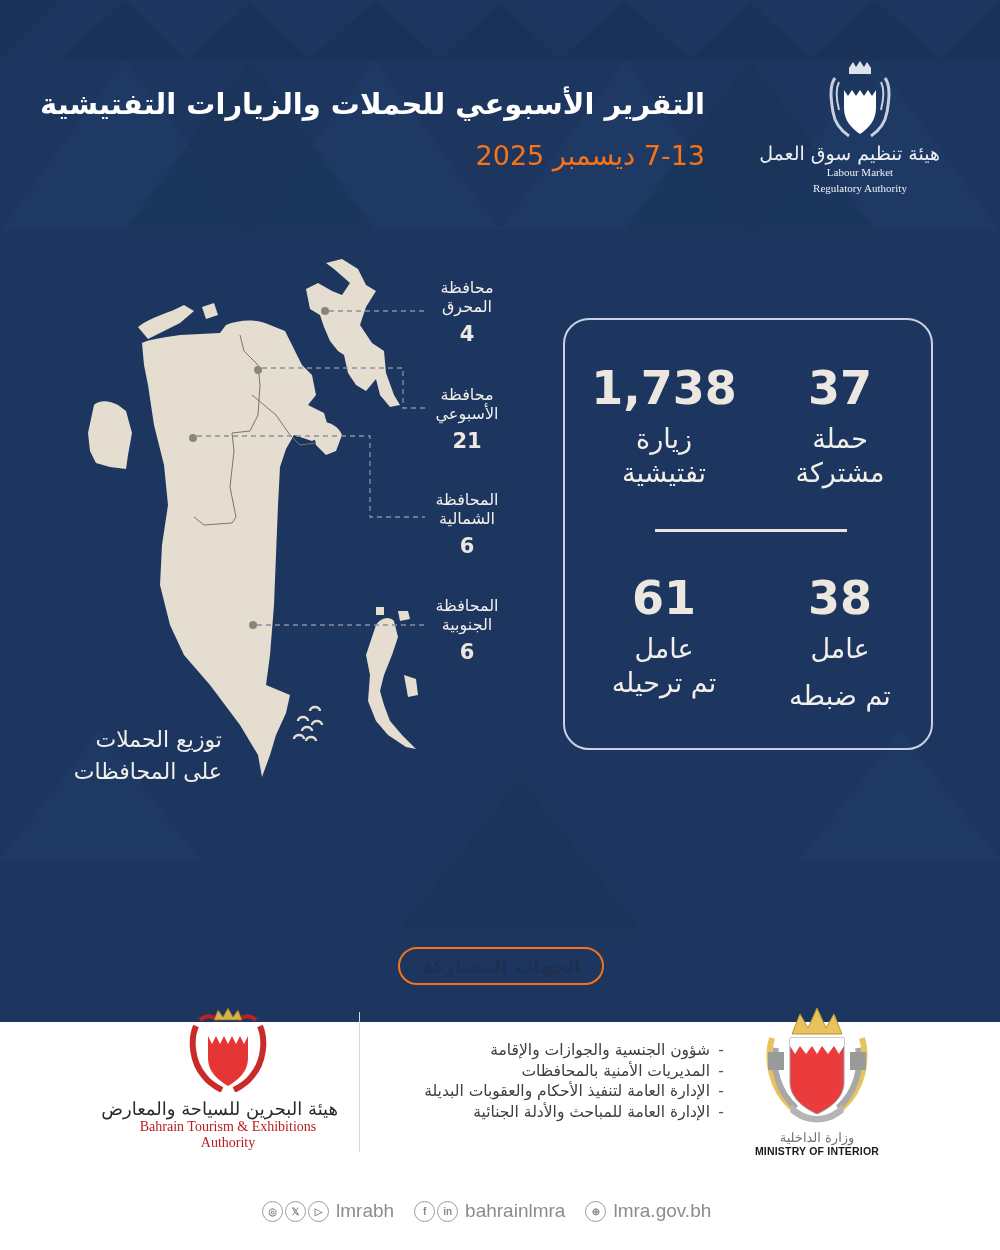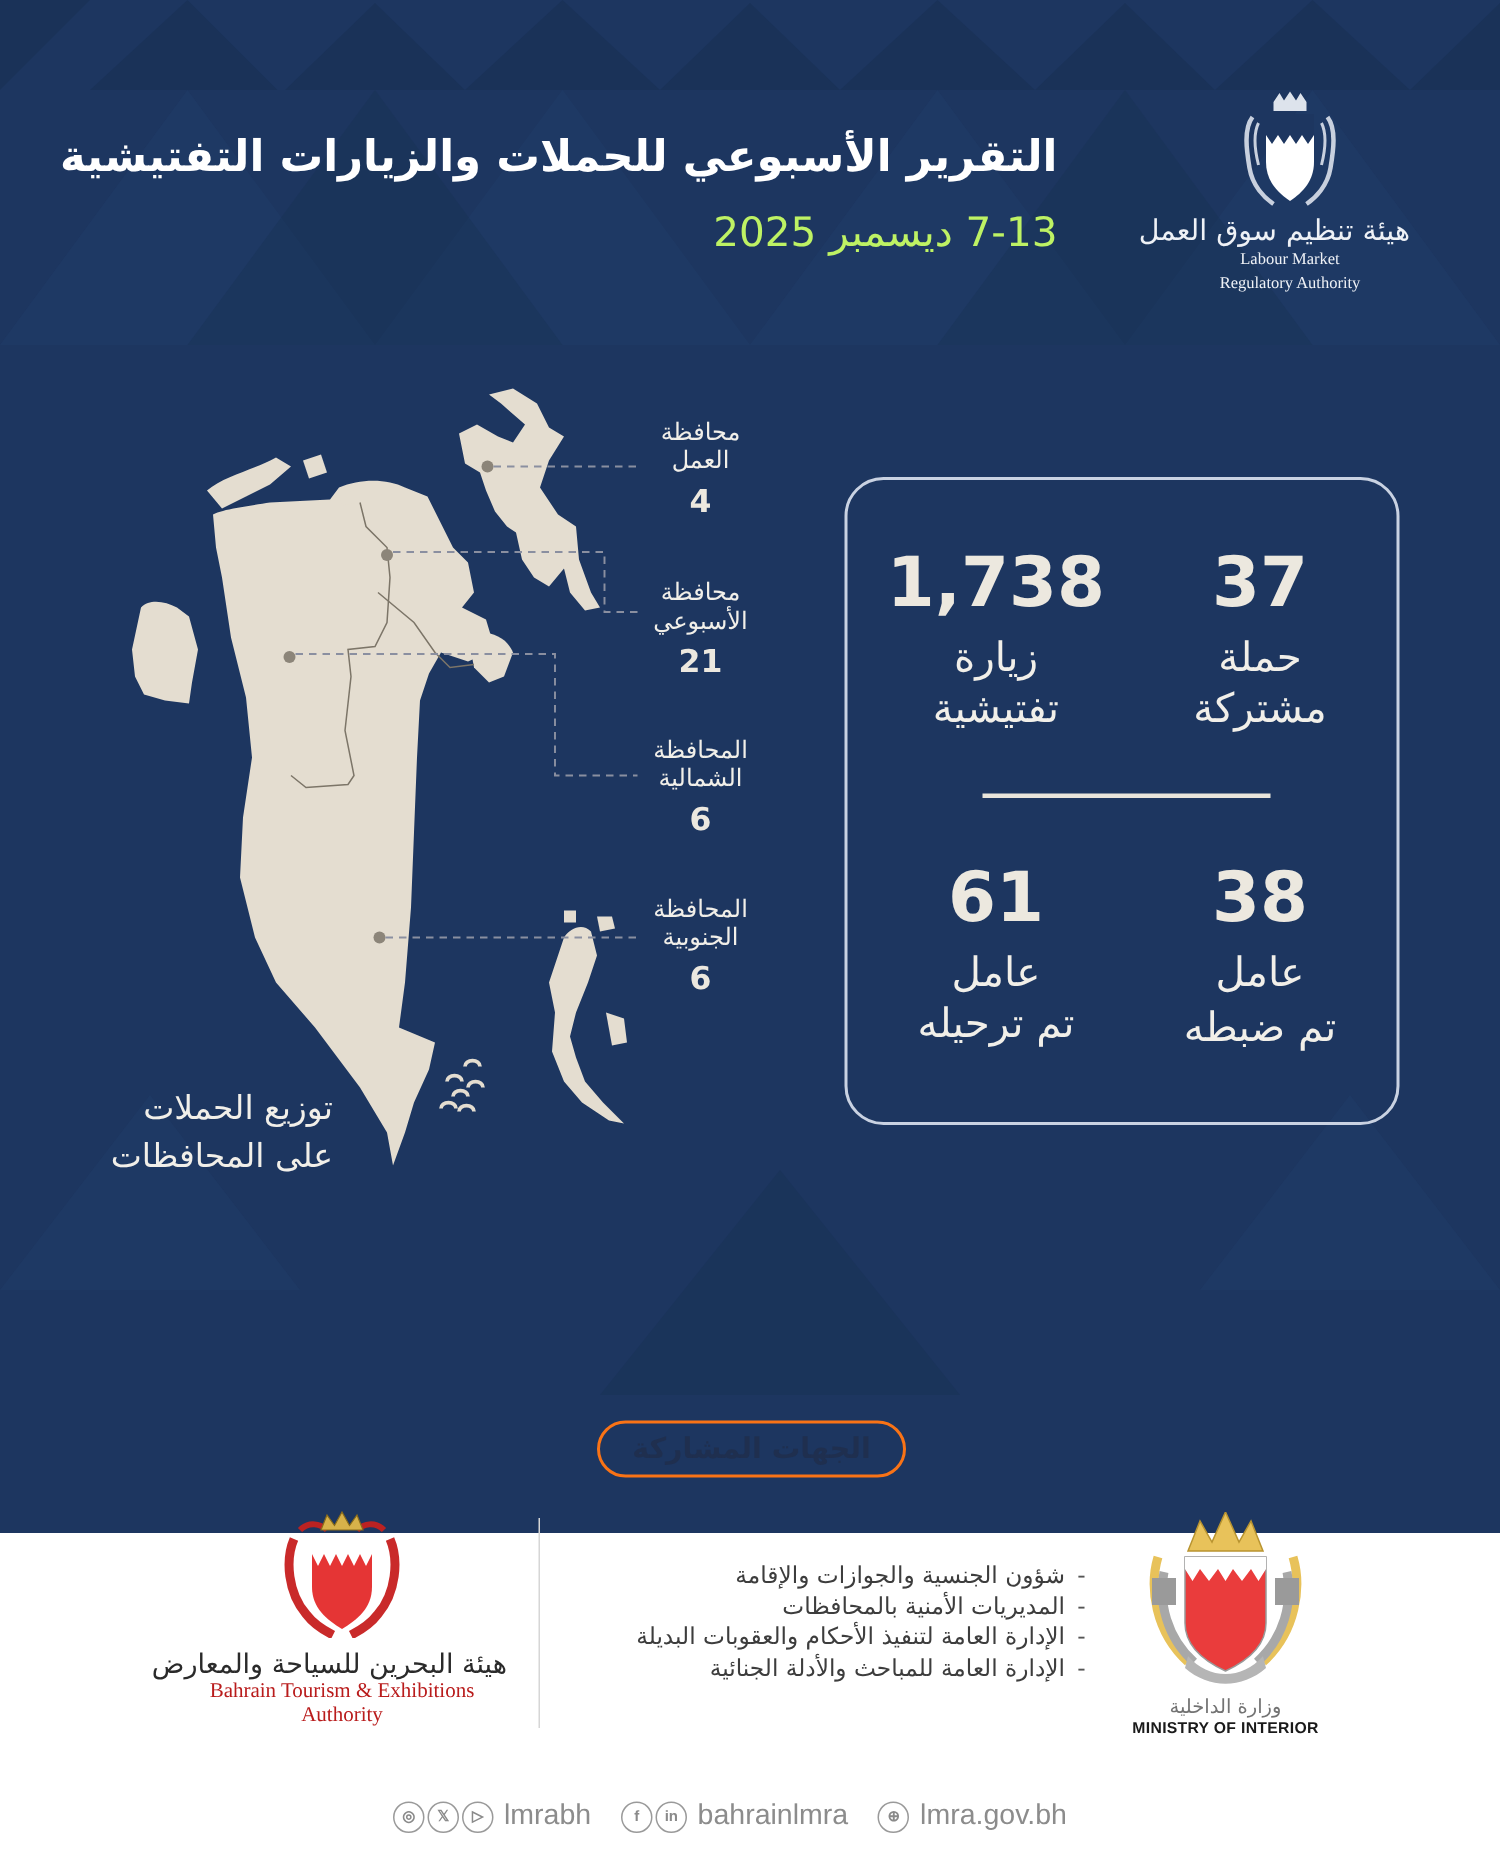--- a/index.html
+++ b/index.html
@@ -7,21 +7,21 @@
     body { font-family: "DejaVu Sans", "Liberation Sans", sans-serif; position: relative; }
 
     .hero {
       position: absolute; left: 0; top: 0; width: 1000px; height: 1022px;
       background: #1d3660; overflow: hidden;
     }
     .hero .bg-pattern { position: absolute; inset: 0; }
 
     .title-block { position: absolute; right: 295px; top: 84px; text-align: right; direction: rtl; color: #ffffff; }
     .title { font-family: "DejaVu Sans", sans-serif; font-weight: bold; font-size: 29px; line-height: 40px; white-space: nowrap; letter-spacing: 0px; }
-    .date { font-family: "DejaVu Sans", sans-serif; font-size: 27px; line-height: 40px; margin-top: 12px; white-space: nowrap; color: #bef264; text-align: right; }
+    .date { font-family: "DejaVu Sans", sans-serif; font-size: 27px; line-height: 40px; margin-top: 12px; white-space: nowrap; color: #f97316; text-align: right; }
 
     .logo-lmra { position: absolute; left: 780px; top: 60px; width: 160px; text-align: center; color: #eef1f6; }
     .logo-lmra svg { display: block; margin: 0 auto; }
     .logo-lmra .ar-name { font-family: "DejaVu Serif", serif; font-size: 19px; margin-top: 2px; direction: rtl; white-space: nowrap; }
     .logo-lmra .en-name { font-family: "Liberation Serif", serif; font-size: 11px; line-height: 16px; color: #eef1f6; }
 
     .map { position: absolute; left: 80px; top: 255px; width: 360px; width: 360px; height: 530px; }
     .map svg { position: absolute; left: 0; top: 0; }
 
     .gov { position: absolute; text-align: center; color: #ffffff; direction: rtl; width: 110px; }
@@ -162,21 +162,21 @@
     <g stroke="#8a8fa0" stroke-width="1.3" stroke-dasharray="5,4" fill="none">
       <path d="M329,311 L425,311"></path>
       <path d="M262,368 L403,368 L403,408 L425,408"></path>
       <path d="M197,436 L370,436 L370,517 L425,517"></path>
       <path d="M257,625 L425,625"></path>
     </g>
   </svg>
 
   <div class="gov" style="left:412px; top:278px;">
     <div class="name">محافظة</div>
-    <div class="name">العمل</div>
+    <div class="name">المحرق</div>
     <div class="count">4</div>
   </div>
   <div class="gov" style="left:412px; top:385px;">
     <div class="name">محافظة</div>
     <div class="name">الأسبوعي</div>
     <div class="count">21</div>
   </div>
   <div class="gov" style="left:412px; top:490px;">
     <div class="name">المحافظة</div>
     <div class="name">الشمالية</div>
@@ -201,21 +201,21 @@
     </div>
     <div class="stat" style="left:14px; top:40px;">
       <div class="num">1,738</div>
       <div class="lbl">زيارة</div>
       <div class="lbl" style="margin-top:0">تفتيشية</div>
     </div>
     <div class="stats-divider"></div>
     <div class="stat" style="left:190px; top:250px;">
       <div class="num">38</div>
       <div class="lbl">عامل</div>
-      <div class="lbl" style="margin-top:3px">تم ضبطه</div>
+      <div class="lbl" style="margin-top:13px">تم ضبطه</div>
     </div>
     <div class="stat" style="left:14px; top:250px;">
       <div class="num">61</div>
       <div class="lbl">عامل</div>
       <div class="lbl" style="margin-top:0">تم ترحيله</div>
     </div>
   </div>
 </div>
 
 <div class="partners-pill">الجهات المشاركة</div>

